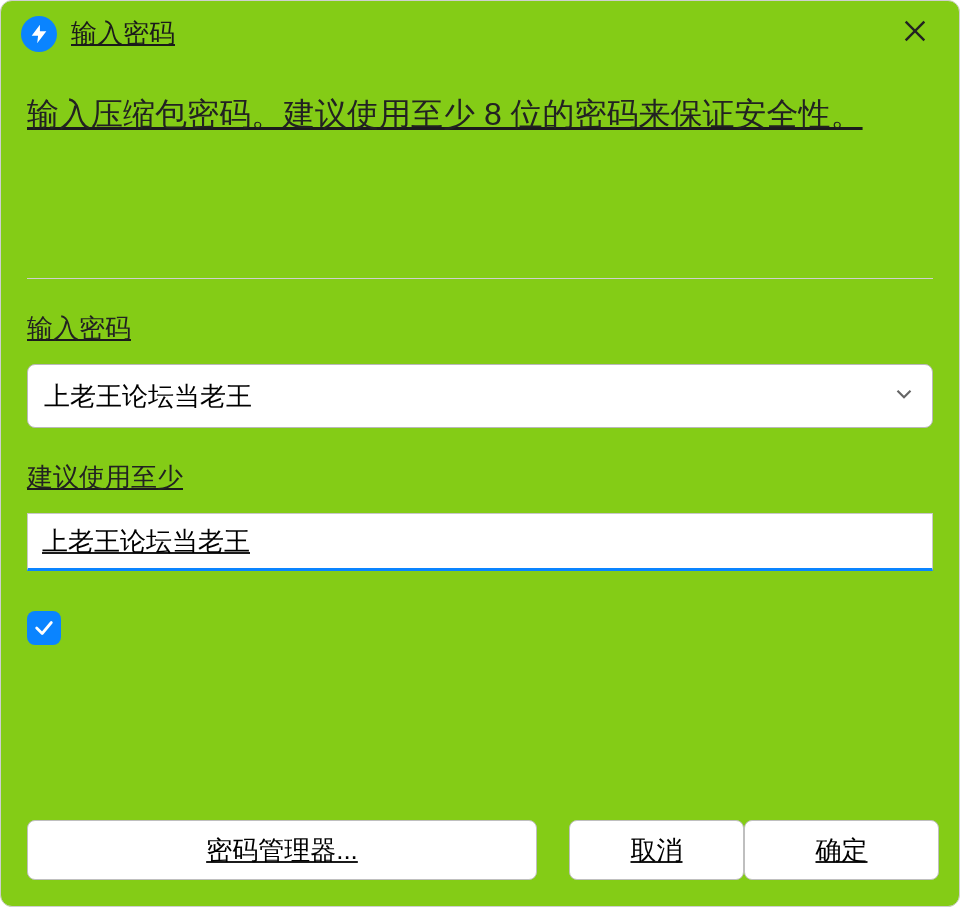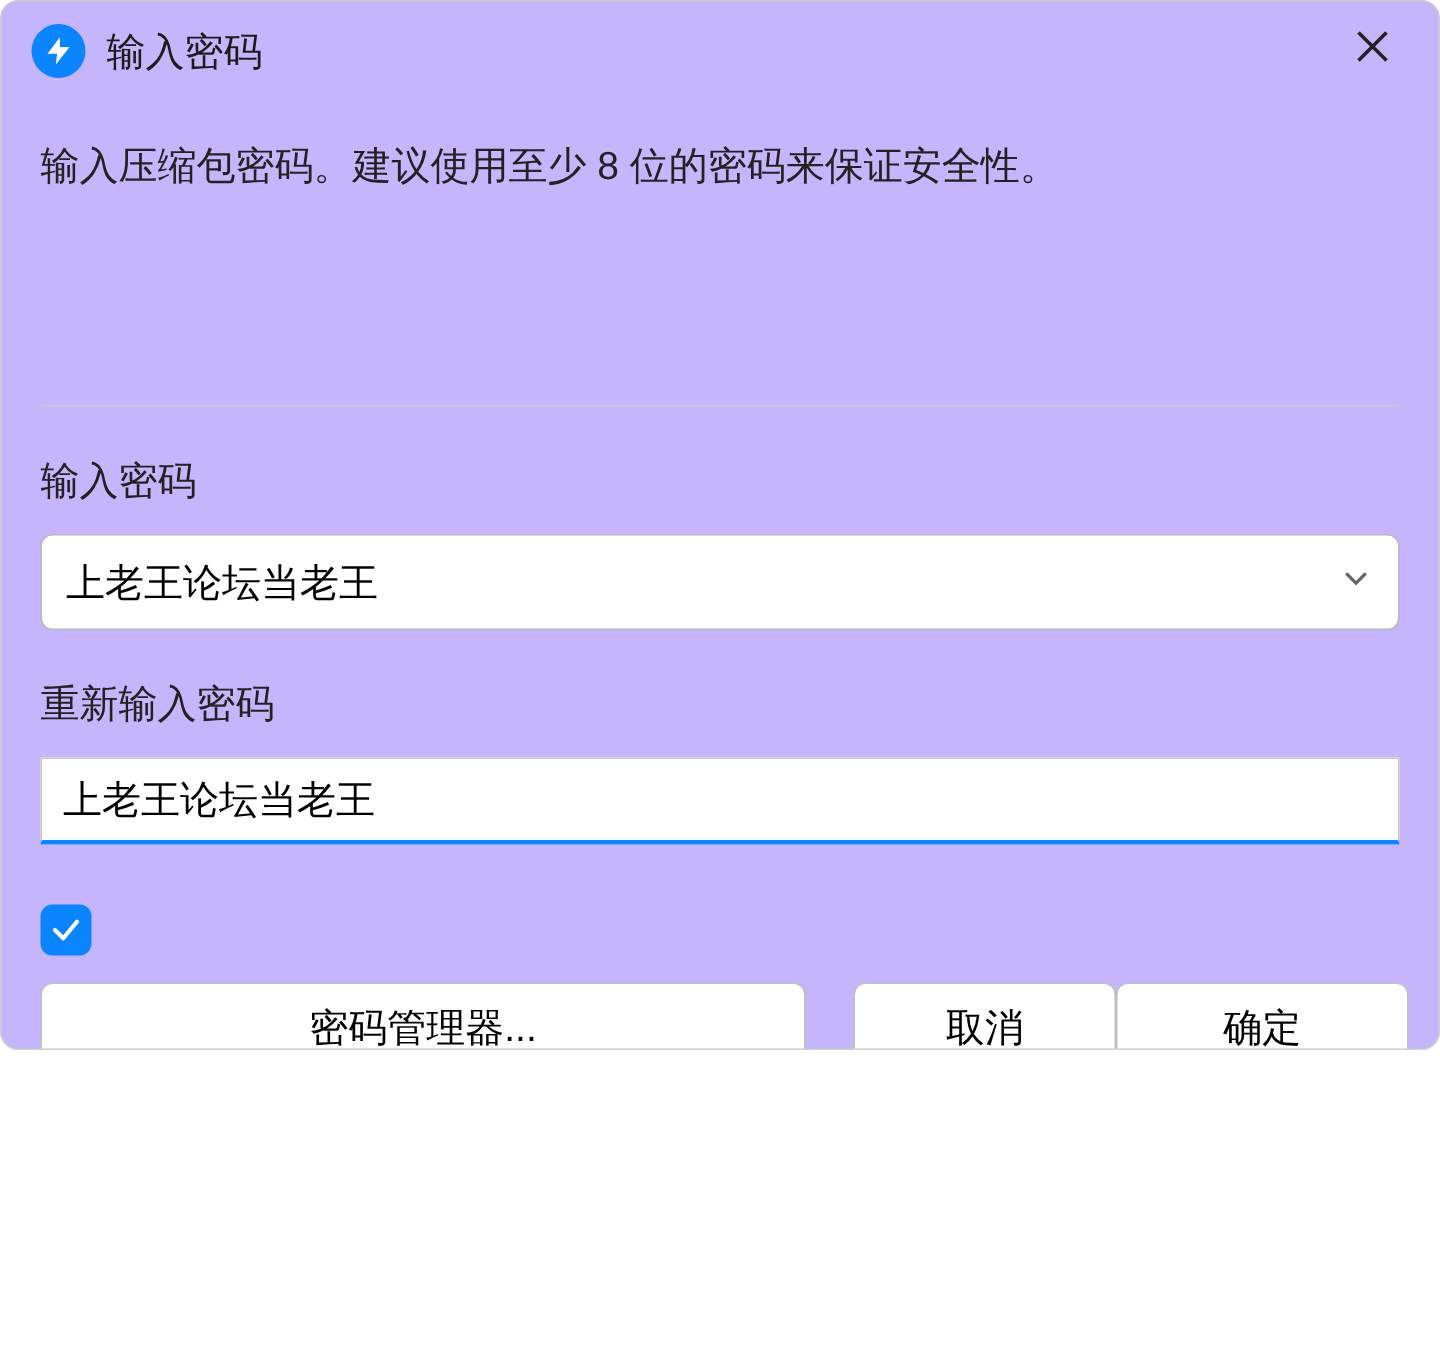--- a/index.html
+++ b/index.html
@@ -5,27 +5,28 @@
   * { box-sizing: border-box; }
   html, body {
     margin: 0; padding: 0;
     width: 960px; height: 907px;
     font-family: "Microsoft YaHei", "PingFang SC", "Segoe UI", sans-serif;
     background: #ffffff;
     color: #1b1b1b;
   }
   .dialog {
     width: 960px;
-    height: 700px;
+    height: 907px;
     display: flex;
     flex-direction: column;
-    background: #c4b5fd;
+    background: #84cc16;
     border: 1px solid #cfcfcf;
     border-radius: 12px;
     overflow: hidden;
+    text-decoration: underline;
   }
   .titlebar {
     display: flex;
     align-items: center;
     padding: 12px 20px 6px 20px;
   }
   .titlebar .app-icon {
     width: 36px; height: 36px;
     border-radius: 50%;
     background: #0a84ff;
@@ -47,21 +48,21 @@
     padding: 4px 10px;
     cursor: default;
   }
   .body {
     flex: 1;
     padding: 30px 26px 0 26px;
     display: flex;
     flex-direction: column;
   }
   .instruction {
-    font-size: 26px;
+    font-size: 32px;
     color: #222;
     line-height: 1.5;
   }
   .divider {
     border: none;
     border-top: 1px solid #cfcfcf;
     margin: 140px 0 0 0;
   }
   .fieldlabel {
     font-size: 26px;
@@ -166,21 +167,21 @@
     <div class="fieldlabel">输入密码</div>
     <div class="combo">
       <input type="text" value="上老王论坛当老王" style="">
       <span class="chev">
         <svg viewBox="0 0 24 24">
             <polyline points="6 9 12 15 18 9" fill="none" stroke="#666" stroke-width="2"></polyline>
           </svg>
       </span>
     </div>
 
-    <div class="fieldlabel">重新输入密码</div>
+    <div class="fieldlabel">建议使用至少</div>
     <input class="textfield" type="text" value="上老王论坛当老王" style="">
 
     <div class="checkbox-row">
       <span class="checkbox">
         <svg viewBox="0 0 24 24" fill="none">
             <polyline points="4 12 10 18 20 6" stroke="#fff" stroke-width="3" stroke-linecap="round" stroke-linejoin="round"></polyline>
           </svg>
       </span>
     </div>
   </div>

